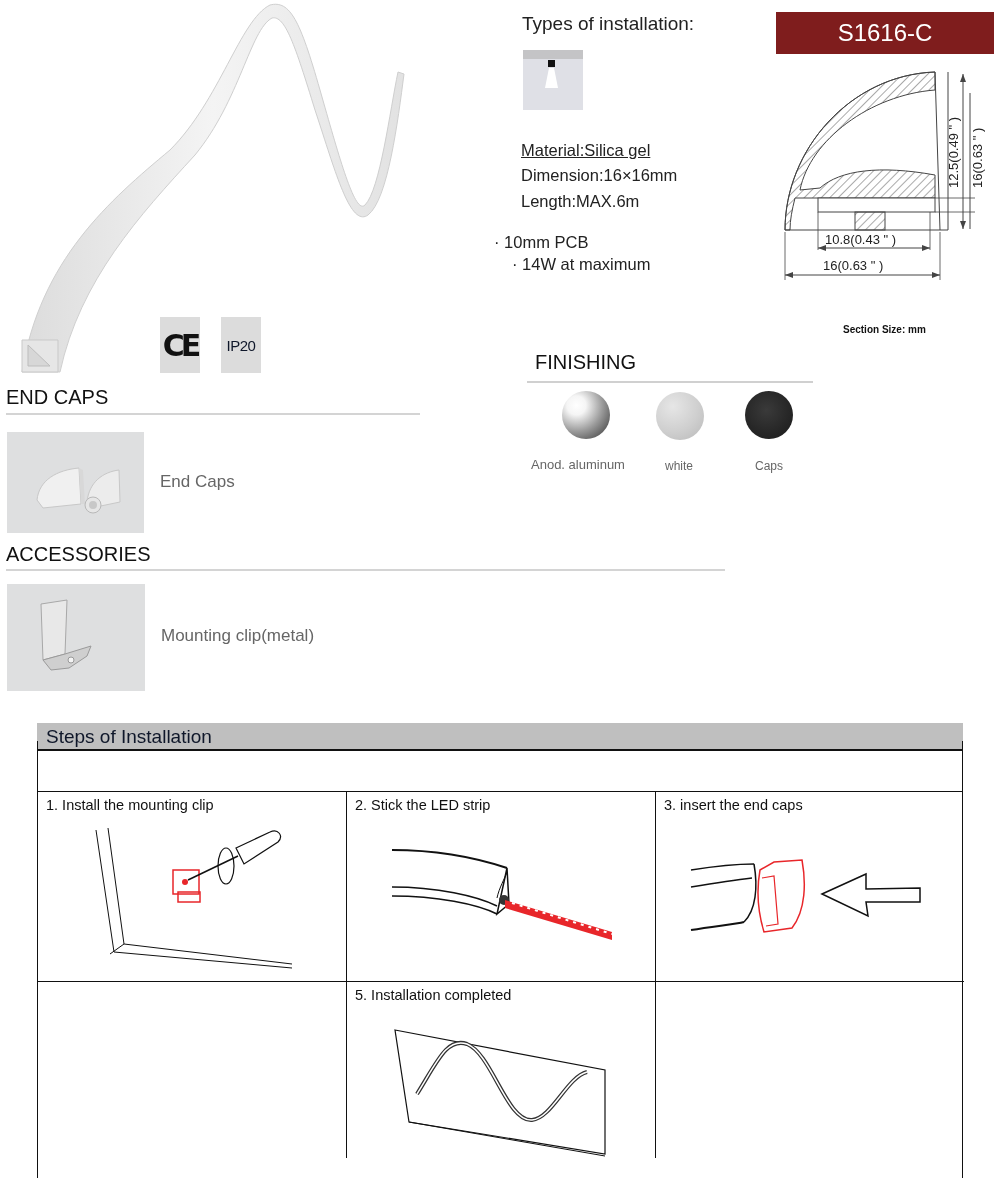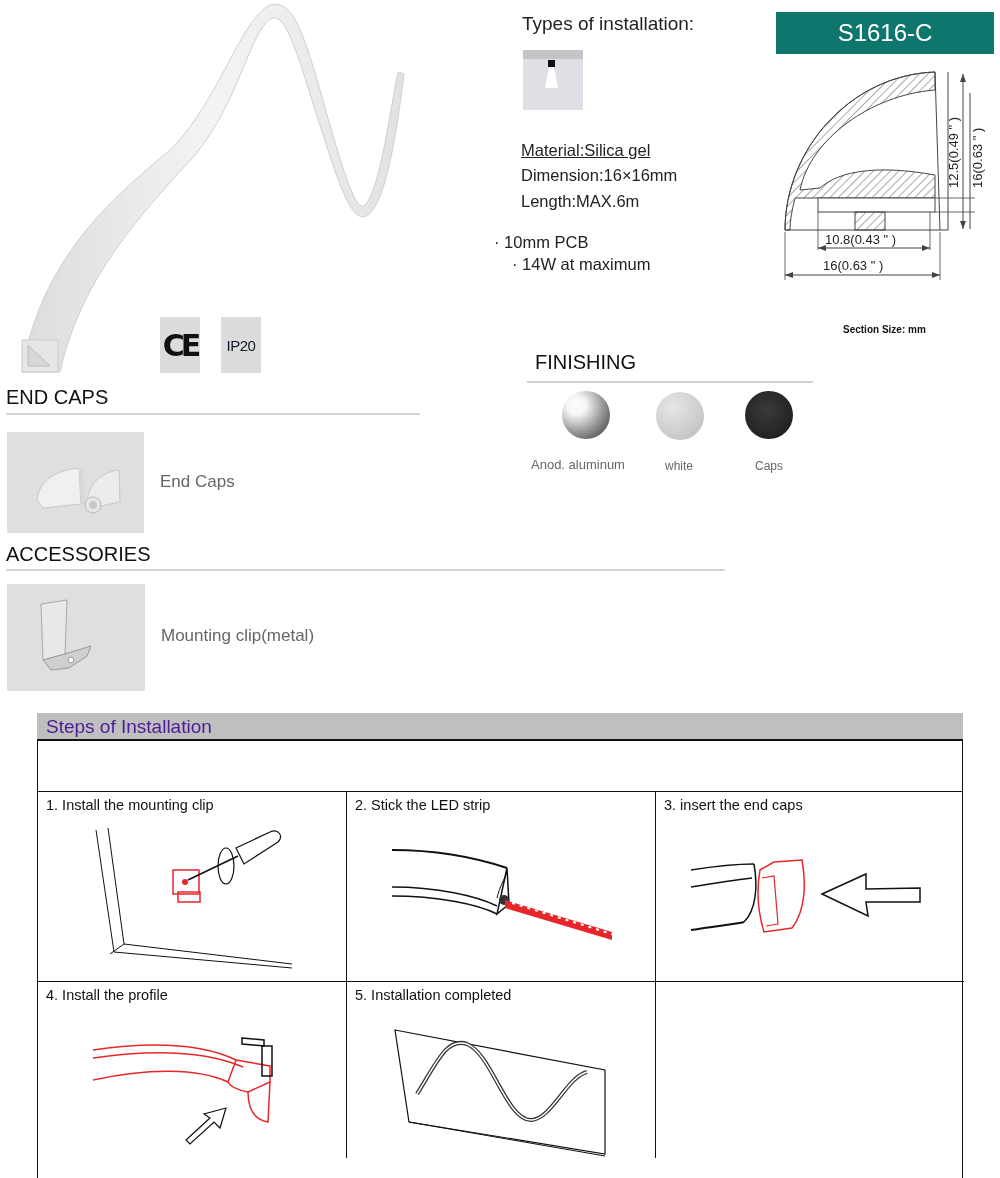--- a/index.html
+++ b/index.html
@@ -22,21 +22,21 @@
   #install-icon .led { position: absolute; left: 25px; top: 10px; width: 7px; height: 7px; background: #111; }
 
   .spec-line { left: 521px; font-size: 16.5px; color: #222; }
   #spec-material { top: 141px; text-decoration: underline; }
   #spec-dimension { top: 166px; }
   #spec-length { top: 192px; }
   #spec-pcb { top: 233px; left: 494px; }
   #spec-power { top: 255px; left: 512px; }
 
   
-  #model-box { left: 776px; top: 12px; width: 218px; height: 42px; background: #0f766e; color: #fff; font-size: 24px; display: flex; align-items: center; justify-content: center; }
+  #model-box { left: 776px; top: 12px; width: 218px; height: 42px; background: #7f1d1d; color: #fff; font-size: 24px; display: flex; align-items: center; justify-content: center; }
   #drawing { left: 778px; top: 68px; width: 212px; height: 216px; }
   #section-size { left: 843px; top: 324px; font-size: 10px; font-weight: bold; color: #111; }
 
   
   #finishing-title { left: 535px; top: 351px; font-size: 20px; color: #111; }
   #finishing-rule { left: 527px; top: 381px; width: 286px; height: 2px; background: #d0d0d0; }
   .swatch { width: 48px; height: 48px; border-radius: 50%; }
   #sw-alu { left: 562px; top: 391px; background: radial-gradient(circle at 30% 30%, #ffffff 0%, #f5f5f5 20%, #9a9a9a 55%, #5e5e5e 80%, #888 100%); }
   #sw-white { left: 656px; top: 392px; background: radial-gradient(circle at 35% 30%, #e6e6e6 0%, #cfcfcf 55%, #b8b8b8 100%); }
   #sw-black { left: 745px; top: 391px; background: radial-gradient(circle at 45% 40%, #3a3a3a 0%, #262626 60%, #1b1b1b 100%); }
@@ -52,21 +52,21 @@
   #endcaps-label { left: 160px; top: 472px; font-size: 17px; color: #666; }
 
   
   #acc-title { left: 6px; top: 543px; font-size: 20px; color: #111; }
   #acc-rule { left: 6px; top: 569px; width: 719px; height: 2px; background: #d4d4d4; }
   #acc-img { left: 7px; top: 584px; width: 138px; height: 107px; background: #dedfe0; }
   #acc-label { left: 161px; top: 626px; font-size: 17px; color: #666; }
 
   
   #steps { left: 37px; top: 713px; width: 926px; height: 446px; }
-  #steps-header { position: absolute; left: 0; top: 0; width: 926px; height: 28px; background: #bfbfbf; border-bottom: 2px solid #111; font-size: 19px; color: #4c1d95; padding-left: 9px; line-height: 28px; }
+  #steps-header { position: absolute; left: 0; top: 10px; width: 926px; height: 28px; background: #bfbfbf; border-bottom: 2px solid #111; font-size: 19px; color: #0f172a; padding-left: 9px; line-height: 28px; }
   #steps-body { position: absolute; left: 0; top: 28px; width: 926px; height: 456px; border-left: 1.5px solid #111; border-right: 1.5px solid #111; border-bottom: 1.5px solid #111; }
   #steps-blank { position: absolute; left: 0; top: 0; width: 100%; height: 51px; border-bottom: 1.5px solid #111; }
   .cell { position: absolute; width: 309px; height: 189px; }
   .cell.c1 { left: 0; }
   .cell.c2 { left: 308px; border-left: 1.5px solid #111; }
   .cell.c3 { left: 617px; border-left: 1.5px solid #111; }
   .cell.r1 { top: 51px; height: 190px; border-bottom: 1.5px solid #111; }
   .cell.r2 { top: 241px; height: 176px; }
   .step-label { position: absolute; left: 8px; top: 5px; font-size: 14.5px; color: #111; }
   .step-svg { position: absolute; left: 0; top: 0; }
@@ -223,33 +223,20 @@
         <path d="M35 78 C 60 74, 80 72, 98 72" fill="none" stroke="#111" stroke-width="1.5"></path>
         <path d="M35 95 C 60 91, 80 88, 96 86" fill="none" stroke="#111" stroke-width="1.5"></path>
         <path d="M35 138 C 60 134, 80 132, 88 130" fill="none" stroke="#111" stroke-width="2"></path>
         <path d="M98 72 C 102 95, 100 118, 88 130" fill="none" stroke="#111" stroke-width="1.5"></path>
         <path d="M104 78 L 118 70 L 146 68 C 150 90, 150 118, 136 136 L 108 140 C 102 120, 100 100, 104 78 Z" fill="none" stroke="#e8262a" stroke-width="1.5"></path>
         <path d="M106 86 L 118 84 L 122 132 L 110 134" fill="none" stroke="#e8262a" stroke-width="1.2"></path>
         <path d="M166 102 L 210 82 L 210 97 L 264 96 L 264 110 L 210 110 L 212 124 Z" fill="#fff" stroke="#111" stroke-width="1.5"></path>
       </svg>
     </div>
 
-    <div class="cell c1 r2">
-      <div class="step-label">4.  Install the profile</div>
-      <svg class="step-svg" width="309" height="176" viewBox="0 0 309 176">
-        <path d="M55 68 C 110 60, 160 60, 198 78" fill="none" stroke="#e8262a" stroke-width="1.5"></path>
-        <path d="M55 76 C 110 68, 165 68, 205 85" fill="none" stroke="#e8262a" stroke-width="1.5"></path>
-        <path d="M55 98 C 110 86, 160 86, 190 100" fill="none" stroke="#e8262a" stroke-width="1.5"></path>
-        <path d="M198 78 L 232 84 L 232 100 L 210 110 C 200 108, 192 104, 190 100 Z" fill="none" stroke="#e8262a" stroke-width="1.5"></path>
-        <path d="M210 110 C 210 130, 218 138, 230 140 L 232 100" fill="none" stroke="#e8262a" stroke-width="1.5"></path>
-        <path d="M204 56 L 226 58 L 226 64 L 204 62 Z" fill="#fff" stroke="#111" stroke-width="1.5"></path>
-        <rect x="224" y="64" width="10" height="30" fill="none" stroke="#111" stroke-width="1.5"></rect>
-        <path d="M148 158 L 172 136 L 166 132 L 188 126 L 182 146 L 176 140 L 152 162 Z" fill="#fff" stroke="#111" stroke-width="1.2"></path>
-      </svg>
-    </div>
 
     <div class="cell c2 r2">
       <div class="step-label">5.  Installation completed</div>
       <svg class="step-svg" width="309" height="176" viewBox="0 0 309 176">
         <path d="M48 48 L 258 88 L 258 172 L 62 140 Z" fill="#fff" stroke="#111" stroke-width="1.2"></path>
         <line x1="62" y1="140" x2="258" y2="174" stroke="#111" stroke-width="1"></line>
         <path d="M70 112 C 90 80, 100 55, 120 62 C 145 72, 160 140, 185 138 C 205 136, 220 95, 240 90" fill="none" stroke="#333" stroke-width="4"></path>
         <path d="M70 112 C 90 80, 100 55, 120 62 C 145 72, 160 140, 185 138 C 205 136, 220 95, 240 90" fill="none" stroke="#fff" stroke-width="1.5"></path>
       </svg>
     </div>

